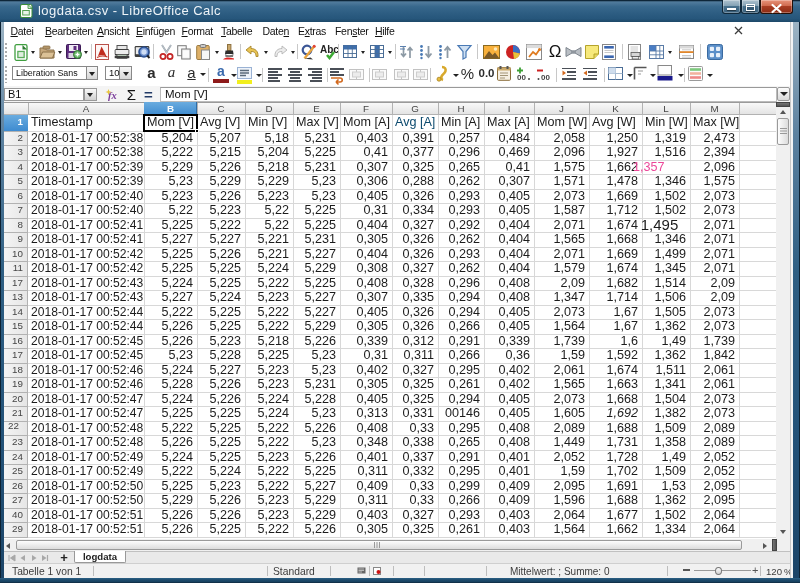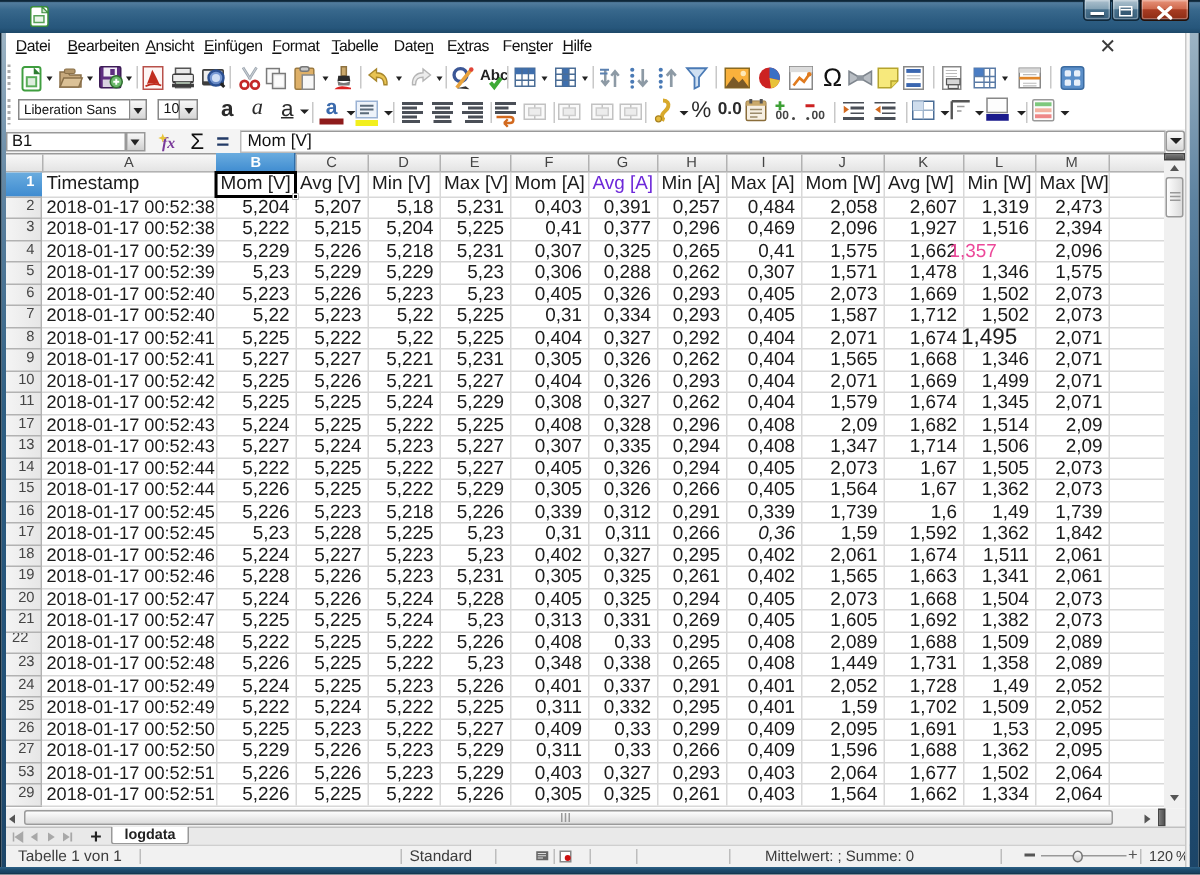--- a/index.html
+++ b/index.html
@@ -8,20 +8,21 @@
 svg{position:absolute;overflow:visible}
 </style></head><body>
 <div id="w">
 <div class="ab" style="left:0;top:0;width:800px;height:22px;background:linear-gradient(180deg,#0e2638 0%,#0e2638 4%,#527c9d 8%,#38688c 30%,#2d5d82 60%,#26567b 85%,#1d4868 100%);"></div>
 <svg class="ab" style="left:20px;top:4px" width="14" height="14" viewBox="0 0 14 14">
       <rect x="0.5" y="0.5" width="11.5" height="13" rx="1.5" fill="#fff" stroke="#3a8e3a"></rect>
       <path d="M8 0.5 L12 4.5 L8 4.5 Z" fill="#cfe8cf" stroke="#3a8e3a" stroke-width="0.8"></path>
       <rect x="2.2" y="6" width="7.6" height="5.5" fill="#57a257"></rect>
       <rect x="3.2" y="7" width="5.6" height="3.5" fill="#e9f5e9"></rect>
     </svg>
+<div class="ab" style="left:38px;top:3px;height:16px;line-height:16px;color:#eef4f8;font-size:13px;letter-spacing:0.45px;">logdata.csv - LibreOffice Calc</div>
 <div class="ab" style="left:722px;top:0;width:19px;height:14px;border:1px solid #10283a;border-top:none;border-radius:0 0 3px 3px;background:linear-gradient(180deg,#aec2cf 0%,#84a2b5 45%,#47708c 50%,#3a607c 100%);box-shadow:inset 0 0 0 1px rgba(255,255,255,.3);"></div>
 <div class="ab" style="left:727px;top:8px;width:9px;height:2px;background:#fff;box-shadow:0 1px 1px rgba(0,0,0,.5);"></div>
 <div class="ab" style="left:741px;top:0;width:19px;height:14px;border:1px solid #10283a;border-top:none;border-radius:0 0 3px 3px;background:linear-gradient(180deg,#aec2cf 0%,#84a2b5 45%,#47708c 50%,#3a607c 100%);box-shadow:inset 0 0 0 1px rgba(255,255,255,.3);"></div>
 <div class="ab" style="left:746px;top:4px;width:9px;height:7px;border:1px solid #fff;background:rgba(40,70,95,.45);box-shadow:0 1px 1px rgba(0,0,0,.4);"></div>
 <div class="ab" style="left:746.5px;top:5.5px;width:8px;height:1.5px;background:#fff;"></div>
 <div class="ab" style="left:760px;top:0;width:33px;height:14px;border:1px solid #251008;border-top:none;border-radius:0 0 3px 3px;background:linear-gradient(180deg,#e8937a 0%,#cf6a4e 45%,#a83c22 50%,#8c2c15 100%);box-shadow:inset 0 0 0 1px rgba(255,255,255,.3);"></div>
 <svg class="ab" style="left:771px;top:3.5px" width="11" height="9" viewBox="0 0 11 9">
       <path d="M1.5 1 L9.5 8 M9.5 1 L1.5 8" stroke="#fff" stroke-width="2.2" stroke-linecap="round"></path>
     </svg>
 <div class="ab" style="left:4px;top:22px;width:792px;height:18px;background:#fff;"></div>
@@ -450,21 +451,21 @@
 <div class="ab" style="left:4px;top:435.0px;width:19px;height:14.5px;line-height:14.5px;text-align:right;font-size:9.8px;color:#454545;">23</div>
 <div class="ab" style="left:4px;top:435.0px;width:24px;height:1px;background:#b2b2b2;"></div>
 <div class="ab" style="left:4px;top:449.5px;width:19px;height:14.5px;line-height:14.5px;text-align:right;font-size:9.8px;color:#454545;">24</div>
 <div class="ab" style="left:4px;top:449.5px;width:24px;height:1px;background:#b2b2b2;"></div>
 <div class="ab" style="left:4px;top:464.0px;width:19px;height:14.5px;line-height:14.5px;text-align:right;font-size:9.8px;color:#454545;">25</div>
 <div class="ab" style="left:4px;top:464.0px;width:24px;height:1px;background:#b2b2b2;"></div>
 <div class="ab" style="left:4px;top:478.5px;width:19px;height:14.5px;line-height:14.5px;text-align:right;font-size:9.8px;color:#454545;">26</div>
 <div class="ab" style="left:4px;top:478.5px;width:24px;height:1px;background:#b2b2b2;"></div>
 <div class="ab" style="left:4px;top:493.0px;width:19px;height:14.5px;line-height:14.5px;text-align:right;font-size:9.8px;color:#454545;">27</div>
 <div class="ab" style="left:4px;top:493.0px;width:24px;height:1px;background:#b2b2b2;"></div>
-<div class="ab" style="left:4px;top:507.5px;width:19px;height:14.5px;line-height:14.5px;text-align:right;font-size:9.8px;color:#454545;">53</div>
+<div class="ab" style="left:4px;top:507.5px;width:19px;height:14.5px;line-height:14.5px;text-align:right;font-size:9.8px;color:#454545;">40</div>
 <div class="ab" style="left:4px;top:507.5px;width:24px;height:1px;background:#b2b2b2;"></div>
 <div class="ab" style="left:4px;top:522.0px;width:19px;height:14.5px;line-height:14.5px;text-align:right;font-size:9.8px;color:#454545;">29</div>
 <div class="ab" style="left:4px;top:522.0px;width:24px;height:1px;background:#b2b2b2;"></div>
 <div class="ab" style="left:4px;top:536.5px;width:24px;height:1px;background:#b2b2b2;"></div>
 <div class="ab" style="left:144px;top:115.0px;width:1px;height:421.5px;background:#d8d8d8;"></div>
 <div class="ab" style="left:197px;top:115.0px;width:1px;height:421.5px;background:#d8d8d8;"></div>
 <div class="ab" style="left:245px;top:115.0px;width:1px;height:421.5px;background:#d8d8d8;"></div>
 <div class="ab" style="left:293px;top:115.0px;width:1px;height:421.5px;background:#d8d8d8;"></div>
 <div class="ab" style="left:340px;top:115.0px;width:1px;height:421.5px;background:#d8d8d8;"></div>
 <div class="ab" style="left:392px;top:115.0px;width:1px;height:421.5px;background:#d8d8d8;"></div>
@@ -504,38 +505,38 @@
 <div class="ab" style="left:28px;top:493.0px;width:748px;height:1px;background:#d8d8d8;"></div>
 <div class="ab" style="left:28px;top:507.5px;width:748px;height:1px;background:#d8d8d8;"></div>
 <div class="ab" style="left:28px;top:522.0px;width:748px;height:1px;background:#d8d8d8;"></div>
 <div class="ab" style="left:28px;top:536.5px;width:748px;height:1px;background:#d8d8d8;"></div>
 <div class="ab" style="left:31px;top:116.0px;height:13.5px;line-height:13.5px;font-size:12.6px;color:#1c1c1c;white-space:nowrap;">Timestamp</div>
 <div class="ab" style="left:147px;top:116.0px;height:13.5px;line-height:13.5px;font-size:12.6px;color:#1c1c1c;white-space:nowrap;">Mom [V]</div>
 <div class="ab" style="left:200px;top:116.0px;height:13.5px;line-height:13.5px;font-size:12.6px;color:#1c1c1c;white-space:nowrap;">Avg [V]</div>
 <div class="ab" style="left:248px;top:116.0px;height:13.5px;line-height:13.5px;font-size:12.6px;color:#1c1c1c;white-space:nowrap;">Min [V]</div>
 <div class="ab" style="left:296px;top:116.0px;height:13.5px;line-height:13.5px;font-size:12.6px;color:#1c1c1c;white-space:nowrap;">Max [V]</div>
 <div class="ab" style="left:343px;top:116.0px;height:13.5px;line-height:13.5px;font-size:12.6px;color:#1c1c1c;white-space:nowrap;">Mom [A]</div>
-<div class="ab" style="left:395px;top:116.0px;height:13.5px;line-height:13.5px;font-size:12.6px;color:#6d28d9;white-space:nowrap;">Avg [A]</div>
+<div class="ab" style="left:395px;top:116.0px;height:13.5px;line-height:13.5px;font-size:12.6px;color:#0c4a6e;white-space:nowrap;">Avg [A]</div>
 <div class="ab" style="left:441px;top:116.0px;height:13.5px;line-height:13.5px;font-size:12.6px;color:#1c1c1c;white-space:nowrap;">Min [A]</div>
 <div class="ab" style="left:487px;top:116.0px;height:13.5px;line-height:13.5px;font-size:12.6px;color:#1c1c1c;white-space:nowrap;">Max [A]</div>
 <div class="ab" style="left:537px;top:116.0px;height:13.5px;line-height:13.5px;font-size:12.6px;color:#1c1c1c;white-space:nowrap;">Mom [W]</div>
 <div class="ab" style="left:592px;top:116.0px;height:13.5px;line-height:13.5px;font-size:12.6px;color:#1c1c1c;white-space:nowrap;">Avg [W]</div>
 <div class="ab" style="left:645px;top:116.0px;height:13.5px;line-height:13.5px;font-size:12.6px;color:#1c1c1c;white-space:nowrap;">Min [W]</div>
 <div class="ab" style="left:693px;top:116.0px;height:13.5px;line-height:13.5px;font-size:12.6px;color:#1c1c1c;white-space:nowrap;">Max [W]</div>
 <div class="ab" style="left:31px;top:130.5px;height:14.5px;line-height:14.5px;font-size:12.1px;color:#1c1c1c;white-space:nowrap;">2018-01-17 00:52:38</div>
 <div class="ab" style="left:140px;top:130.5px;width:53px;height:14.5px;line-height:14.5px;text-align:right;font-size:12.6px;color:#1c1c1c;white-space:nowrap;">5,204</div>
 <div class="ab" style="left:188px;top:130.5px;width:53px;height:14.5px;line-height:14.5px;text-align:right;font-size:12.6px;color:#1c1c1c;white-space:nowrap;">5,207</div>
 <div class="ab" style="left:236px;top:130.5px;width:53px;height:14.5px;line-height:14.5px;text-align:right;font-size:12.6px;color:#1c1c1c;white-space:nowrap;">5,18</div>
 <div class="ab" style="left:283px;top:130.5px;width:53px;height:14.5px;line-height:14.5px;text-align:right;font-size:12.6px;color:#1c1c1c;white-space:nowrap;">5,231</div>
 <div class="ab" style="left:335px;top:130.5px;width:53px;height:14.5px;line-height:14.5px;text-align:right;font-size:12.6px;color:#1c1c1c;white-space:nowrap;">0,403</div>
 <div class="ab" style="left:381px;top:130.5px;width:53px;height:14.5px;line-height:14.5px;text-align:right;font-size:12.6px;color:#1c1c1c;white-space:nowrap;">0,391</div>
 <div class="ab" style="left:427px;top:130.5px;width:53px;height:14.5px;line-height:14.5px;text-align:right;font-size:12.6px;color:#1c1c1c;white-space:nowrap;">0,257</div>
 <div class="ab" style="left:477px;top:130.5px;width:53px;height:14.5px;line-height:14.5px;text-align:right;font-size:12.6px;color:#1c1c1c;white-space:nowrap;">0,484</div>
 <div class="ab" style="left:532px;top:130.5px;width:53px;height:14.5px;line-height:14.5px;text-align:right;font-size:12.6px;color:#1c1c1c;white-space:nowrap;">2,058</div>
-<div class="ab" style="left:585px;top:130.5px;width:53px;height:14.5px;line-height:14.5px;text-align:right;font-size:12.6px;color:#1c1c1c;white-space:nowrap;">2,607</div>
+<div class="ab" style="left:585px;top:130.5px;width:53px;height:14.5px;line-height:14.5px;text-align:right;font-size:12.6px;color:#1c1c1c;white-space:nowrap;">1,250</div>
 <div class="ab" style="left:633px;top:130.5px;width:53px;height:14.5px;line-height:14.5px;text-align:right;font-size:12.6px;color:#1c1c1c;white-space:nowrap;">1,319</div>
 <div class="ab" style="left:682px;top:130.5px;width:53px;height:14.5px;line-height:14.5px;text-align:right;font-size:12.6px;color:#1c1c1c;white-space:nowrap;">2,473</div>
 <div class="ab" style="left:31px;top:145.0px;height:14.5px;line-height:14.5px;font-size:12.1px;color:#1c1c1c;white-space:nowrap;">2018-01-17 00:52:38</div>
 <div class="ab" style="left:140px;top:145.0px;width:53px;height:14.5px;line-height:14.5px;text-align:right;font-size:12.6px;color:#1c1c1c;white-space:nowrap;">5,222</div>
 <div class="ab" style="left:188px;top:145.0px;width:53px;height:14.5px;line-height:14.5px;text-align:right;font-size:12.6px;color:#1c1c1c;white-space:nowrap;">5,215</div>
 <div class="ab" style="left:236px;top:145.0px;width:53px;height:14.5px;line-height:14.5px;text-align:right;font-size:12.6px;color:#1c1c1c;white-space:nowrap;">5,204</div>
 <div class="ab" style="left:283px;top:145.0px;width:53px;height:14.5px;line-height:14.5px;text-align:right;font-size:12.6px;color:#1c1c1c;white-space:nowrap;">5,225</div>
 <div class="ab" style="left:335px;top:145.0px;width:53px;height:14.5px;line-height:14.5px;text-align:right;font-size:12.6px;color:#1c1c1c;white-space:nowrap;">0,41</div>
 <div class="ab" style="left:381px;top:145.0px;width:53px;height:14.5px;line-height:14.5px;text-align:right;font-size:12.6px;color:#1c1c1c;white-space:nowrap;">0,377</div>
 <div class="ab" style="left:427px;top:145.0px;width:53px;height:14.5px;line-height:14.5px;text-align:right;font-size:12.6px;color:#1c1c1c;white-space:nowrap;">0,296</div>
@@ -714,21 +715,21 @@
 <div class="ab" style="left:633px;top:333.5px;width:53px;height:14.5px;line-height:14.5px;text-align:right;font-size:12.6px;color:#1c1c1c;white-space:nowrap;">1,49</div>
 <div class="ab" style="left:682px;top:333.5px;width:53px;height:14.5px;line-height:14.5px;text-align:right;font-size:12.6px;color:#1c1c1c;white-space:nowrap;">1,739</div>
 <div class="ab" style="left:31px;top:348.0px;height:14.5px;line-height:14.5px;font-size:12.1px;color:#1c1c1c;white-space:nowrap;">2018-01-17 00:52:45</div>
 <div class="ab" style="left:140px;top:348.0px;width:53px;height:14.5px;line-height:14.5px;text-align:right;font-size:12.6px;color:#1c1c1c;white-space:nowrap;">5,23</div>
 <div class="ab" style="left:188px;top:348.0px;width:53px;height:14.5px;line-height:14.5px;text-align:right;font-size:12.6px;color:#1c1c1c;white-space:nowrap;">5,228</div>
 <div class="ab" style="left:236px;top:348.0px;width:53px;height:14.5px;line-height:14.5px;text-align:right;font-size:12.6px;color:#1c1c1c;white-space:nowrap;">5,225</div>
 <div class="ab" style="left:283px;top:348.0px;width:53px;height:14.5px;line-height:14.5px;text-align:right;font-size:12.6px;color:#1c1c1c;white-space:nowrap;">5,23</div>
 <div class="ab" style="left:335px;top:348.0px;width:53px;height:14.5px;line-height:14.5px;text-align:right;font-size:12.6px;color:#1c1c1c;white-space:nowrap;">0,31</div>
 <div class="ab" style="left:381px;top:348.0px;width:53px;height:14.5px;line-height:14.5px;text-align:right;font-size:12.6px;color:#1c1c1c;white-space:nowrap;">0,311</div>
 <div class="ab" style="left:427px;top:348.0px;width:53px;height:14.5px;line-height:14.5px;text-align:right;font-size:12.6px;color:#1c1c1c;white-space:nowrap;">0,266</div>
-<div class="ab" style="left:477px;top:348.0px;width:53px;height:14.5px;line-height:14.5px;text-align:right;font-size:12.6px;color:#1c1c1c;white-space:nowrap;font-style:italic;">0,36</div>
+<div class="ab" style="left:477px;top:348.0px;width:53px;height:14.5px;line-height:14.5px;text-align:right;font-size:12.6px;color:#1c1c1c;white-space:nowrap;">0,36</div>
 <div class="ab" style="left:532px;top:348.0px;width:53px;height:14.5px;line-height:14.5px;text-align:right;font-size:12.6px;color:#1c1c1c;white-space:nowrap;">1,59</div>
 <div class="ab" style="left:585px;top:348.0px;width:53px;height:14.5px;line-height:14.5px;text-align:right;font-size:12.6px;color:#1c1c1c;white-space:nowrap;">1,592</div>
 <div class="ab" style="left:633px;top:348.0px;width:53px;height:14.5px;line-height:14.5px;text-align:right;font-size:12.6px;color:#1c1c1c;white-space:nowrap;">1,362</div>
 <div class="ab" style="left:682px;top:348.0px;width:53px;height:14.5px;line-height:14.5px;text-align:right;font-size:12.6px;color:#1c1c1c;white-space:nowrap;">1,842</div>
 <div class="ab" style="left:31px;top:362.5px;height:14.5px;line-height:14.5px;font-size:12.1px;color:#1c1c1c;white-space:nowrap;">2018-01-17 00:52:46</div>
 <div class="ab" style="left:140px;top:362.5px;width:53px;height:14.5px;line-height:14.5px;text-align:right;font-size:12.6px;color:#1c1c1c;white-space:nowrap;">5,224</div>
 <div class="ab" style="left:188px;top:362.5px;width:53px;height:14.5px;line-height:14.5px;text-align:right;font-size:12.6px;color:#1c1c1c;white-space:nowrap;">5,227</div>
 <div class="ab" style="left:236px;top:362.5px;width:53px;height:14.5px;line-height:14.5px;text-align:right;font-size:12.6px;color:#1c1c1c;white-space:nowrap;">5,223</div>
 <div class="ab" style="left:283px;top:362.5px;width:53px;height:14.5px;line-height:14.5px;text-align:right;font-size:12.6px;color:#1c1c1c;white-space:nowrap;">5,23</div>
 <div class="ab" style="left:335px;top:362.5px;width:53px;height:14.5px;line-height:14.5px;text-align:right;font-size:12.6px;color:#1c1c1c;white-space:nowrap;">0,402</div>
@@ -765,24 +766,24 @@
 <div class="ab" style="left:585px;top:391.5px;width:53px;height:14.5px;line-height:14.5px;text-align:right;font-size:12.6px;color:#1c1c1c;white-space:nowrap;">1,668</div>
 <div class="ab" style="left:633px;top:391.5px;width:53px;height:14.5px;line-height:14.5px;text-align:right;font-size:12.6px;color:#1c1c1c;white-space:nowrap;">1,504</div>
 <div class="ab" style="left:682px;top:391.5px;width:53px;height:14.5px;line-height:14.5px;text-align:right;font-size:12.6px;color:#1c1c1c;white-space:nowrap;">2,073</div>
 <div class="ab" style="left:31px;top:406.0px;height:14.5px;line-height:14.5px;font-size:12.1px;color:#1c1c1c;white-space:nowrap;">2018-01-17 00:52:47</div>
 <div class="ab" style="left:140px;top:406.0px;width:53px;height:14.5px;line-height:14.5px;text-align:right;font-size:12.6px;color:#1c1c1c;white-space:nowrap;">5,225</div>
 <div class="ab" style="left:188px;top:406.0px;width:53px;height:14.5px;line-height:14.5px;text-align:right;font-size:12.6px;color:#1c1c1c;white-space:nowrap;">5,225</div>
 <div class="ab" style="left:236px;top:406.0px;width:53px;height:14.5px;line-height:14.5px;text-align:right;font-size:12.6px;color:#1c1c1c;white-space:nowrap;">5,224</div>
 <div class="ab" style="left:283px;top:406.0px;width:53px;height:14.5px;line-height:14.5px;text-align:right;font-size:12.6px;color:#1c1c1c;white-space:nowrap;">5,23</div>
 <div class="ab" style="left:335px;top:406.0px;width:53px;height:14.5px;line-height:14.5px;text-align:right;font-size:12.6px;color:#1c1c1c;white-space:nowrap;">0,313</div>
 <div class="ab" style="left:381px;top:406.0px;width:53px;height:14.5px;line-height:14.5px;text-align:right;font-size:12.6px;color:#1c1c1c;white-space:nowrap;">0,331</div>
-<div class="ab" style="left:427px;top:406.0px;width:53px;height:14.5px;line-height:14.5px;text-align:right;font-size:12.6px;color:#1c1c1c;white-space:nowrap;">0,269</div>
+<div class="ab" style="left:427px;top:406.0px;width:53px;height:14.5px;line-height:14.5px;text-align:right;font-size:12.6px;color:#1c1c1c;white-space:nowrap;">00146</div>
 <div class="ab" style="left:477px;top:406.0px;width:53px;height:14.5px;line-height:14.5px;text-align:right;font-size:12.6px;color:#1c1c1c;white-space:nowrap;">0,405</div>
 <div class="ab" style="left:532px;top:406.0px;width:53px;height:14.5px;line-height:14.5px;text-align:right;font-size:12.6px;color:#1c1c1c;white-space:nowrap;">1,605</div>
-<div class="ab" style="left:585px;top:406.0px;width:53px;height:14.5px;line-height:14.5px;text-align:right;font-size:12.6px;color:#1c1c1c;white-space:nowrap;">1,692</div>
+<div class="ab" style="left:585px;top:406.0px;width:53px;height:14.5px;line-height:14.5px;text-align:right;font-size:12.6px;color:#1c1c1c;white-space:nowrap;font-style:italic;">1,692</div>
 <div class="ab" style="left:633px;top:406.0px;width:53px;height:14.5px;line-height:14.5px;text-align:right;font-size:12.6px;color:#1c1c1c;white-space:nowrap;">1,382</div>
 <div class="ab" style="left:682px;top:406.0px;width:53px;height:14.5px;line-height:14.5px;text-align:right;font-size:12.6px;color:#1c1c1c;white-space:nowrap;">2,073</div>
 <div class="ab" style="left:31px;top:420.5px;height:14.5px;line-height:14.5px;font-size:12.1px;color:#1c1c1c;white-space:nowrap;">2018-01-17 00:52:48</div>
 <div class="ab" style="left:140px;top:420.5px;width:53px;height:14.5px;line-height:14.5px;text-align:right;font-size:12.6px;color:#1c1c1c;white-space:nowrap;">5,222</div>
 <div class="ab" style="left:188px;top:420.5px;width:53px;height:14.5px;line-height:14.5px;text-align:right;font-size:12.6px;color:#1c1c1c;white-space:nowrap;">5,225</div>
 <div class="ab" style="left:236px;top:420.5px;width:53px;height:14.5px;line-height:14.5px;text-align:right;font-size:12.6px;color:#1c1c1c;white-space:nowrap;">5,222</div>
 <div class="ab" style="left:283px;top:420.5px;width:53px;height:14.5px;line-height:14.5px;text-align:right;font-size:12.6px;color:#1c1c1c;white-space:nowrap;">5,226</div>
 <div class="ab" style="left:335px;top:420.5px;width:53px;height:14.5px;line-height:14.5px;text-align:right;font-size:12.6px;color:#1c1c1c;white-space:nowrap;">0,408</div>
 <div class="ab" style="left:381px;top:420.5px;width:53px;height:14.5px;line-height:14.5px;text-align:right;font-size:12.6px;color:#1c1c1c;white-space:nowrap;">0,33</div>
 <div class="ab" style="left:427px;top:420.5px;width:53px;height:14.5px;line-height:14.5px;text-align:right;font-size:12.6px;color:#1c1c1c;white-space:nowrap;">0,295</div>

